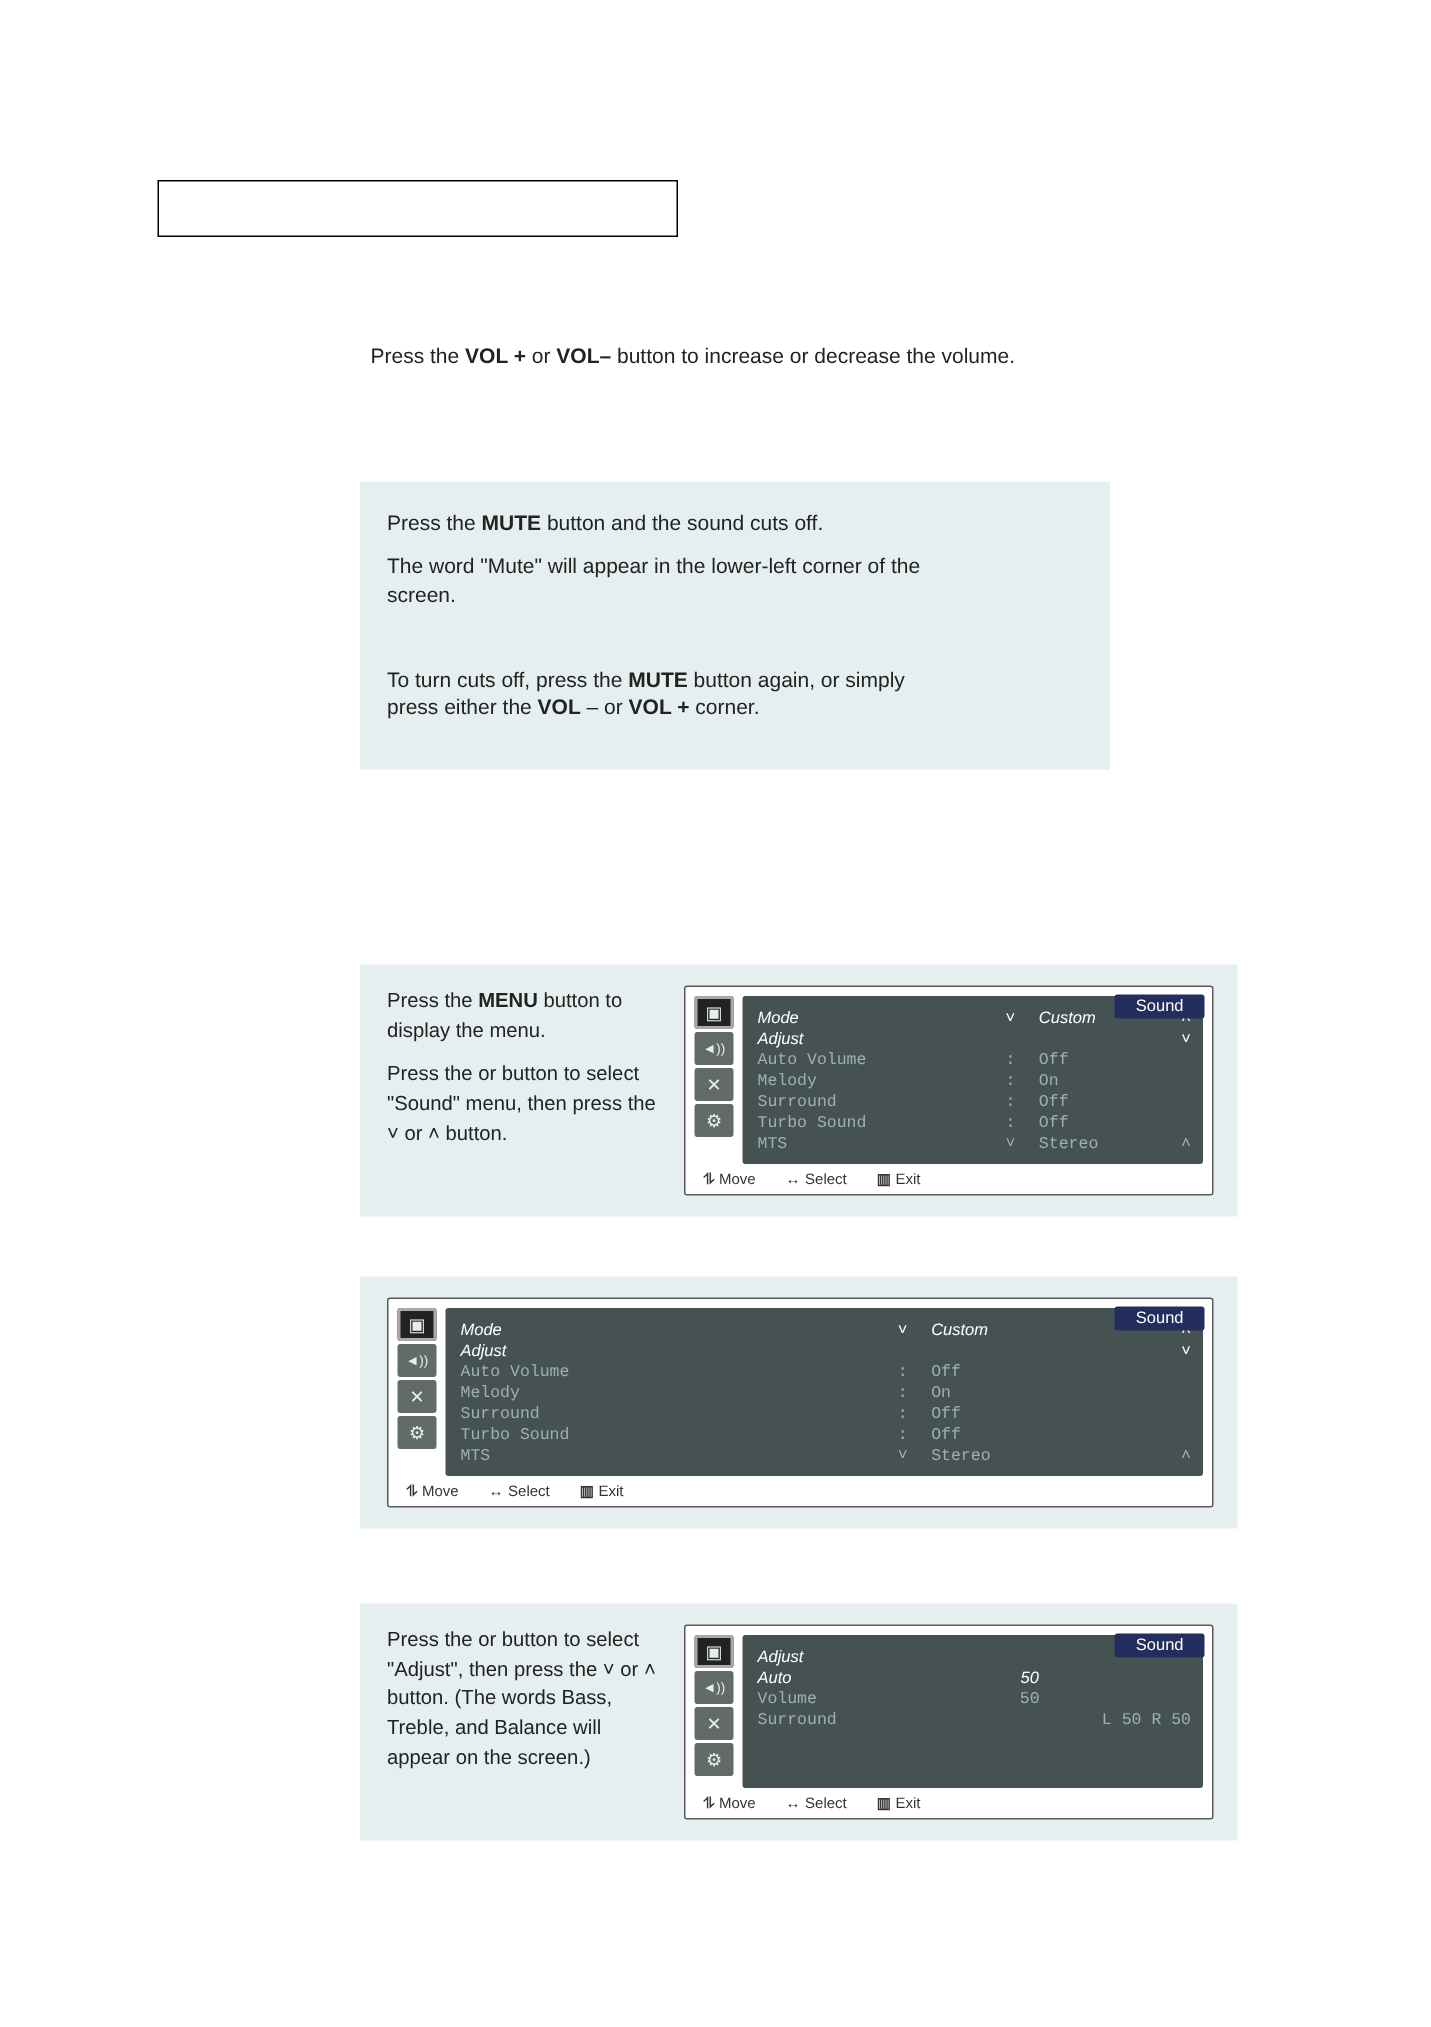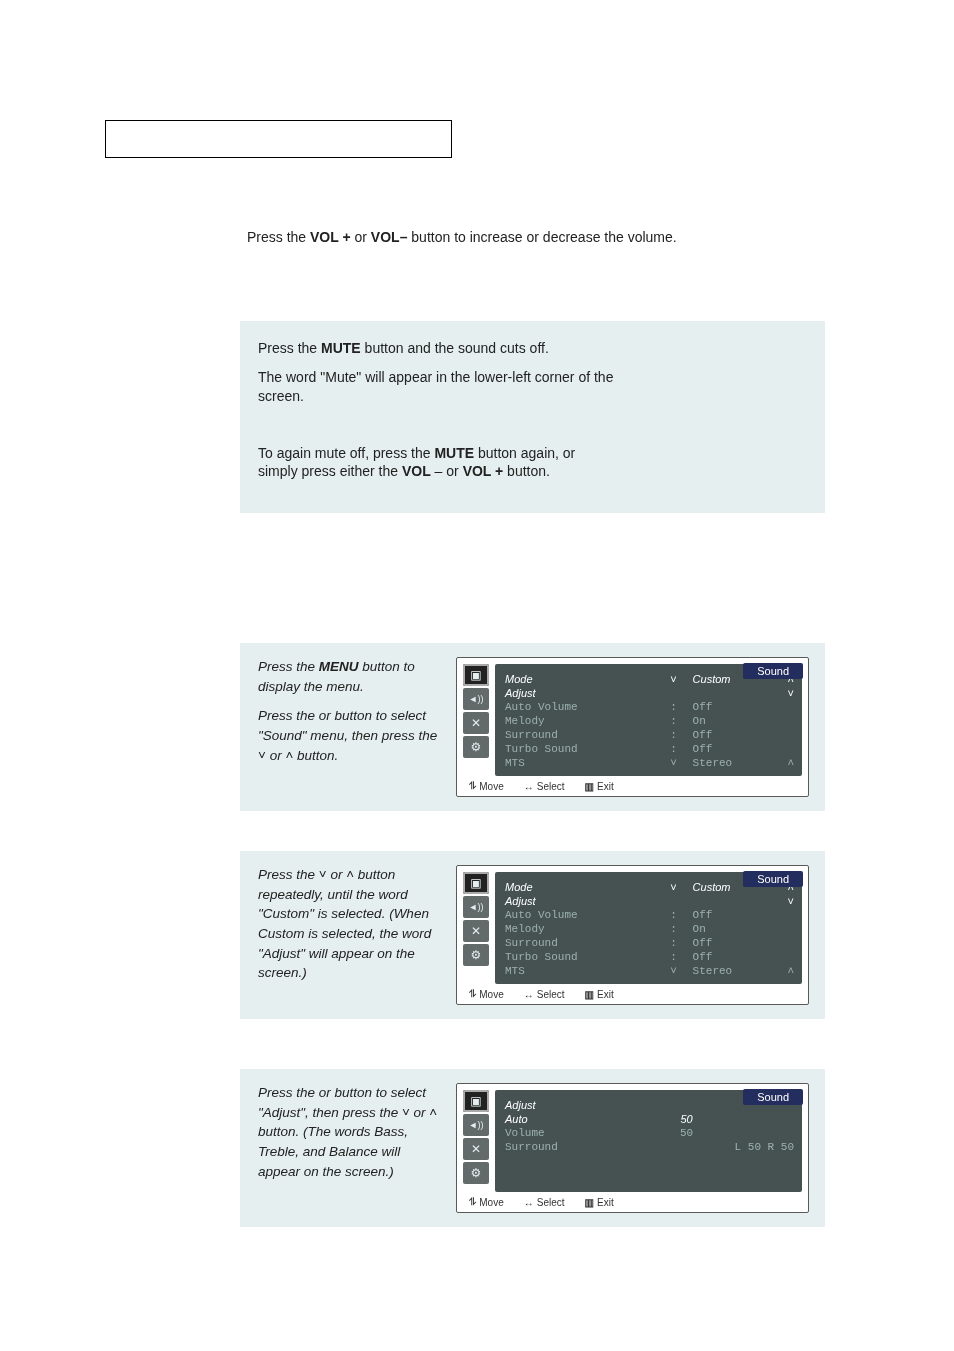--- a/index.html
+++ b/index.html
@@ -22,21 +22,21 @@
   .fullpara {
     margin-left: 247px;
     width: 560px;
     font-size: 14px;
     line-height: 1.35;
     margin-top: 48px;
   }
   .shade {
     background: #e6efef;
     margin-left: 240px;
-    width: 585px;
+    width: 500px;
     padding: 18px 22px 22px 18px;
     box-sizing: border-box;
     font-size: 14px;
     line-height: 1.35;
   }
   .shade p { margin: 0 0 10px 0; max-width: 360px; }
   .shade-split {
     background: #e6efef;
     margin-left: 240px;
     width: 585px;
@@ -44,21 +44,21 @@
     box-sizing: border-box;
     display: flex;
     align-items: flex-start;
     gap: 18px;
   }
   .shade-split .txt {
     flex: 0 0 180px;
     font-size: 13.5px;
     line-height: 1.45;
   }
-  .shade-split .txt p { margin: 0 0 10px 0; font-style: italic; }
+  .shade-split .txt p { margin: 0 0 10px 0; }
   .osd {
     flex: 1;
     background: #fff;
     border: 1px solid #5a5a5a;
     border-radius: 2px;
     padding: 0 0 4px 0;
   }
   .osd-core {
     display: flex;
     padding: 6px 6px 0 6px;
@@ -129,21 +129,21 @@
 
   <div style="height:60px"></div>
 
   <div class="shade">
     <p>
       <span>Press the </span><span class="bold">MUTE</span><span> button and the sound cuts off.</span>
     </p>
     <p>The word "Mute" will appear in the lower-left corner of the screen.</p>
     <div style="height:28px"></div>
     <p>
-      <span>To again mute off, press the </span><span class="bold">MUTE</span><span> button again, or simply press either the </span><span class="bold">VOL</span><span> –  or </span><span class="bold">VOL +</span><span> button.</span>
+      <span>To turn cuts off, press the </span><span class="bold">MUTE</span><span> button again, or simply press either the </span><span class="bold">VOL</span><span> –  or </span><span class="bold">VOL +</span><span> corner.</span>
     </p>
   </div>
 
   <div style="height:130px"></div>
 
   <div class="shade-split">
     <div class="txt">
       <p>
         <span>Press the </span><span class="bold">MENU</span><span> button to display the menu.</span>
       </p>
@@ -228,23 +228,20 @@
             <b>▥</b>
             <span>Exit</span>
           </span>
       </div>
     </div>
   </div>
 
   <div style="height:40px"></div>
 
   <div class="shade-split">
-    <div class="txt">
-      <p>Press the  ˅  or  ˄   button repeatedly, until the word "Custom" is selected.  (When Custom is selected, the word "Adjust" will appear on the screen.)</p>
-    </div>
     <div class="osd">
       <div class="osd-core">
         <div class="osd-icons">
           <div class="ic sel">
               <span class="glyph">▣</span>
             </div>
           <div class="ic">
               <span class="glyph" style="font-size:9px">◄))</span>
             </div>
           <div class="ic">

